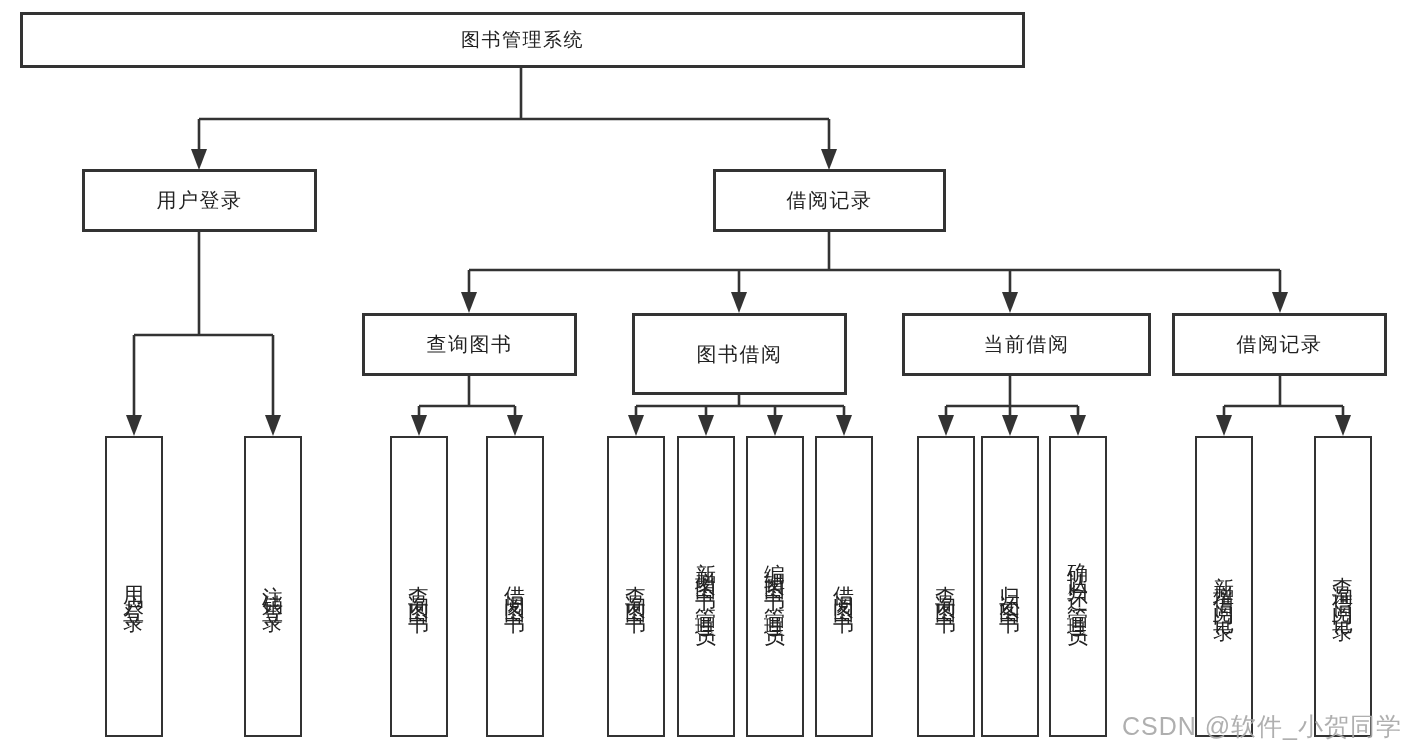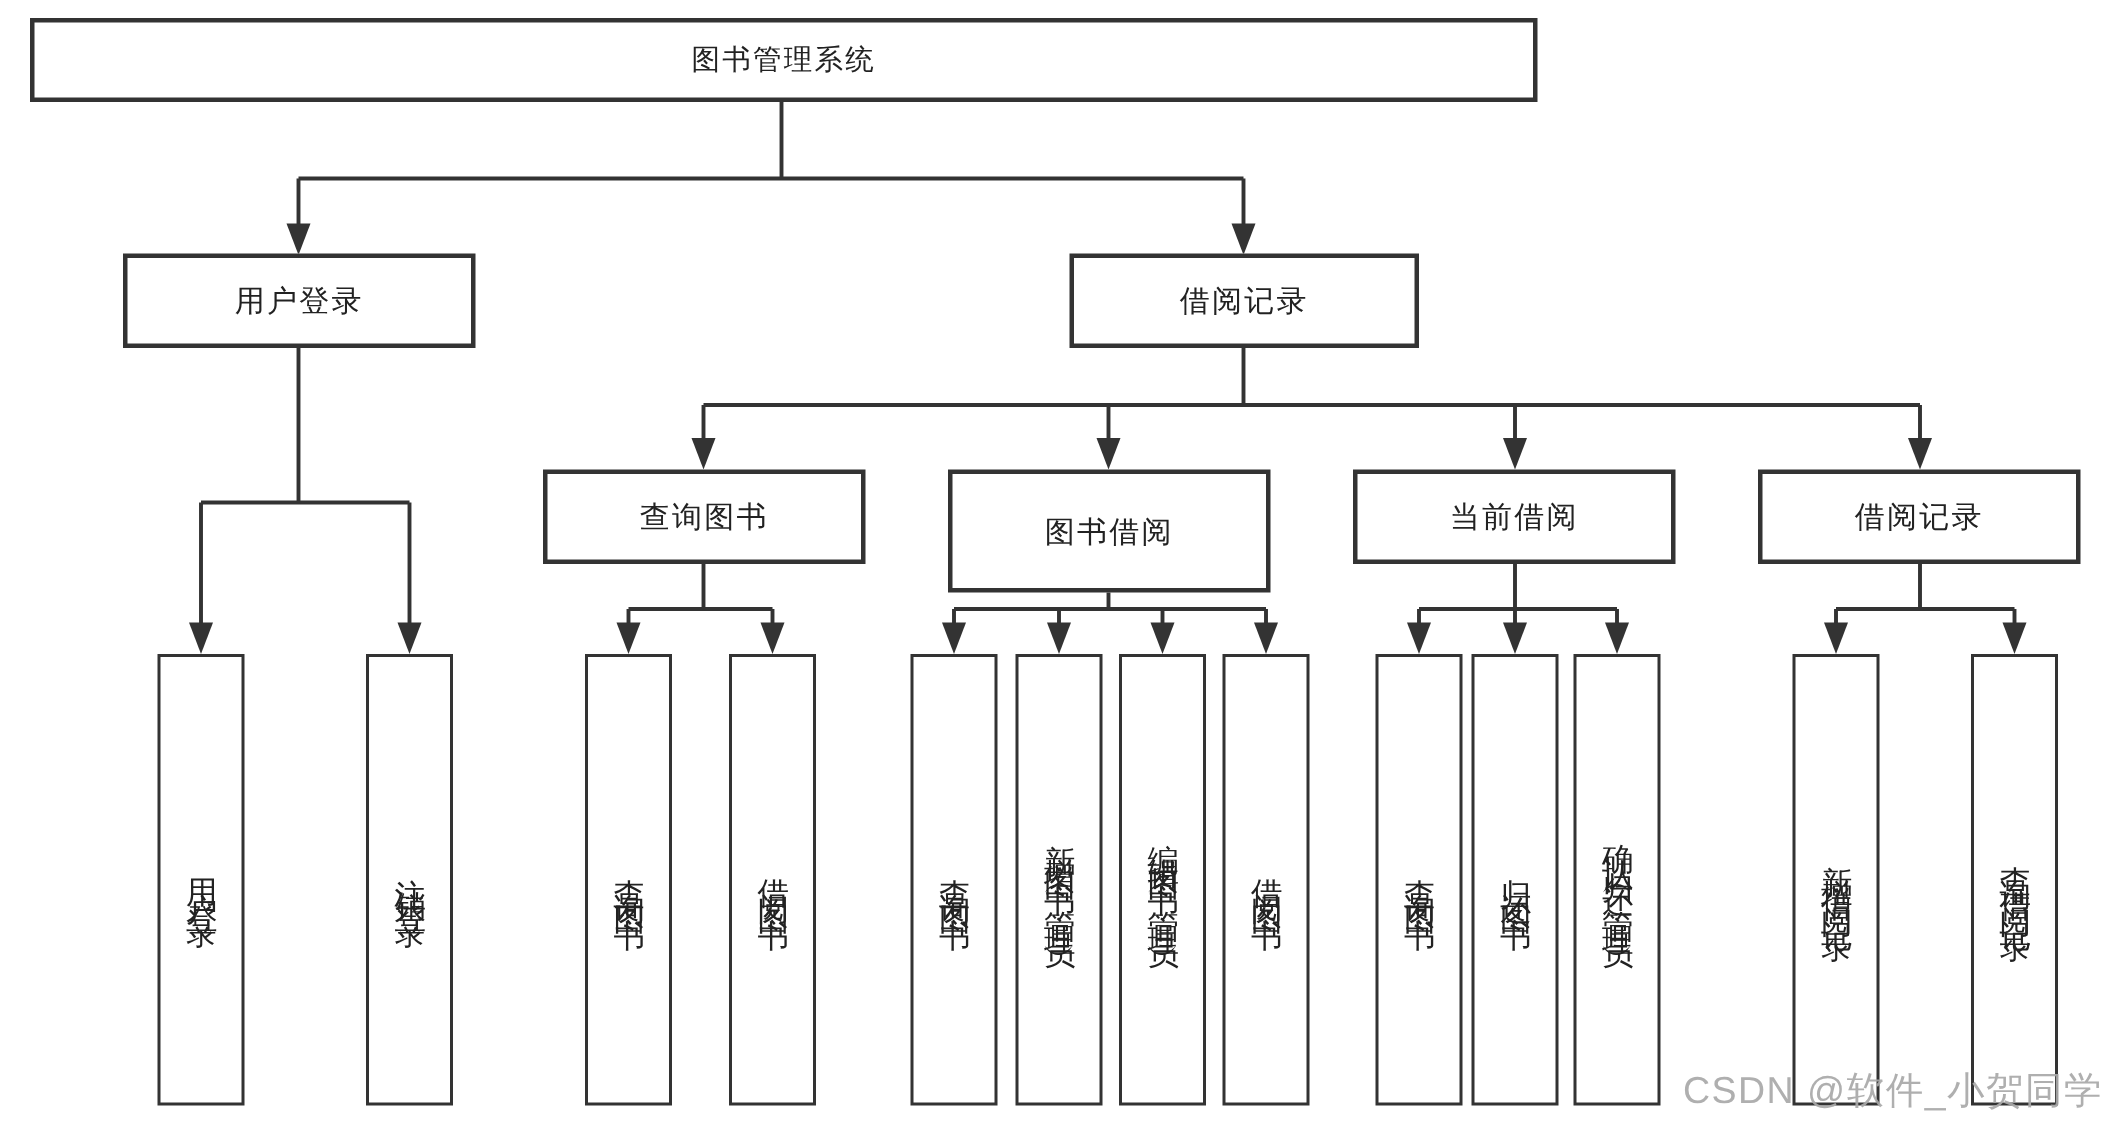--- a/index.html
+++ b/index.html
@@ -84,21 +84,21 @@
 <div class="box h-box" style="left:713px;top:169px;width:233px;height:63px">
   <span>借阅记录</span>
 </div>
 
 <div class="box h-box" style="left:362px;top:313px;width:215px;height:63px">
   <span>查询图书</span>
 </div>
 <div class="box h-box" style="left:632px;top:313px;width:215px;height:82px">
   <span>图书借阅</span>
 </div>
-<div class="box h-box" style="left:902px;top:313px;width:215px;height:63px">
+<div class="box h-box" style="left:902px;top:313px;width:249px;height:63px">
   <span>当前借阅</span>
 </div>
 <div class="box h-box" style="left:1172px;top:313px;width:215px;height:63px">
   <span>借阅记录</span>
 </div>
 
 <div class="box v-box" style="left:105px;top:436px;width:58px;height:301px">
   <span>用户登录</span>
 </div>
 <div class="box v-box" style="left:244px;top:436px;width:58px;height:301px">

